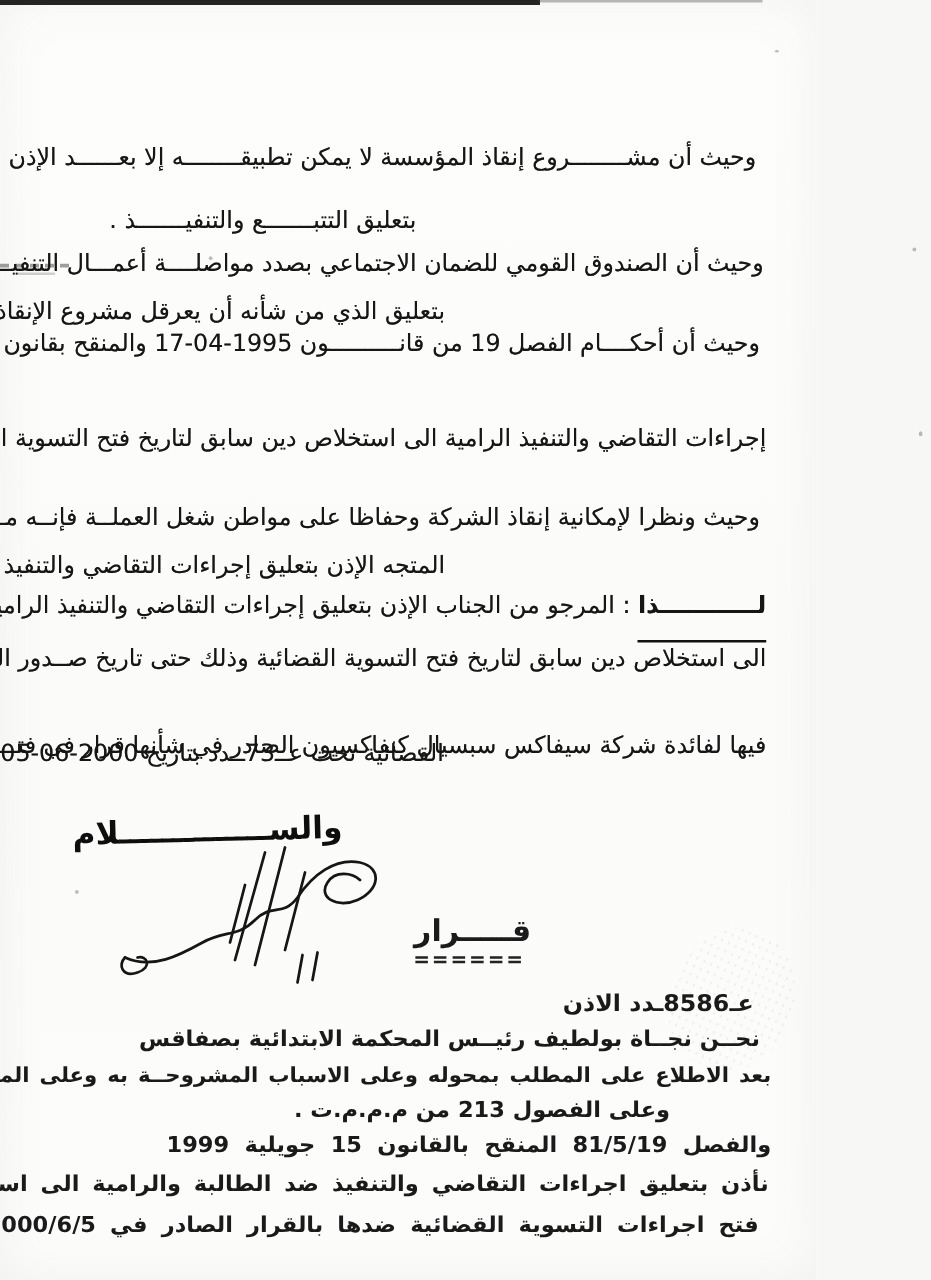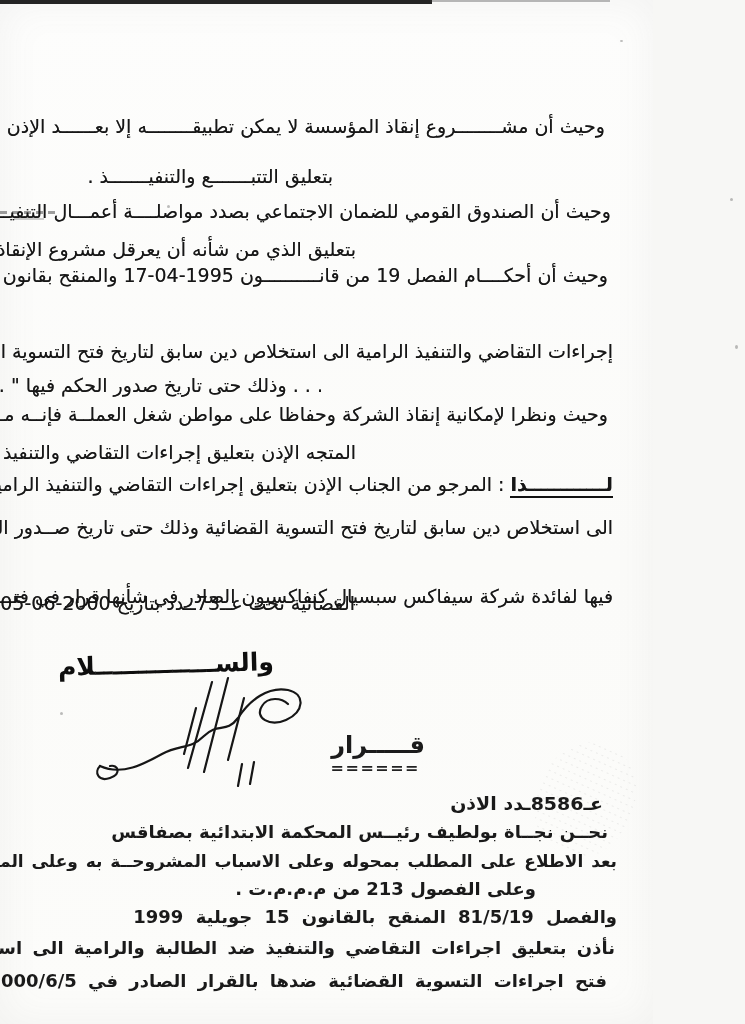--- a/index.html
+++ b/index.html
@@ -20,21 +20,21 @@
     direction:rtl;
     white-space:nowrap;
     font-size:19px;
     color:#161616;
     letter-spacing:0px;
     text-shadow:0 0 .4px rgba(0,0,0,.55);
   }
   .lada{
     font-weight:700;
     border-bottom:2.5px solid #111;
-    padding-bottom:1px;
+    padding-bottom:17px;
   }
   .closing{
     position:absolute;
     left:58px;top:650px;
     direction:rtl;white-space:nowrap;
     font-size:25px;font-weight:700;color:#0e0e0e;
     transform:rotate(-1.5deg);
   }
   .signature{position:absolute;left:92px;top:668px;}
   .qarar{
@@ -97,21 +97,20 @@
   <div class="speck" style="left:735px;top:345px;width:3px;height:4px;"></div>
   <div class="speck" style="left:60px;top:712px;width:3px;height:3px;"></div>
   <div class="speck" style="left:620px;top:40px;width:3px;height:2px;"></div>
 
   <div class="tl" style="top:115px;right:48px;">وحيث أن مشــــــــروع إنقاذ المؤسسة لا يمكن تطبيقــــــــه إلا بعــــــد الإذن</div>
   <div class="tl" style="top:165px;right:320px;">بتعليق التتبـــــــع والتنفيـــــــذ .</div>
   <div class="tl" style="top:200px;right:42px;">وحيث أن الصندوق القومي للضمان الاجتماعي بصدد مواصلــــة أعمـــال التنفيــذ</div>
   <div class="tl" style="top:238px;right:297px;">بتعليق الذي من شأنه أن يعرقل مشروع الإنقاذ .</div>
   <div class="tl" style="top:264px;right:45px;text-align:right;">وحيث أن أحكــــام الفصل 19 من قانــــــــــون 1995-04-17 والمنقح بقانون</div>
   <div class="tl" style="top:340px;right:40px;">إجراءات التقاضي والتنفيذ الرامية الى استخلاص دين سابق لتاريخ فتح التسوية القضائيــة</div>
-  <div class="tl" style="top:374px;right:330px;">. . . وذلك حتى تاريخ صدور الحكم فيها " .</div>
   <div class="tl" style="top:403px;right:45px;">وحيث ونظرا لإمكانية إنقاذ الشركة وحفاظا على مواطن شغل العملــة فإنــه مــن</div>
   <div class="tl" style="top:441px;right:297px;">المتجه الإذن بتعليق إجراءات التقاضي والتنفيذ .</div>
   <div class="tl" style="top:473px;right:40px;">
     <span class="lada">لــــــــــــذا</span><span> : المرجو من الجناب الإذن بتعليق إجراءات التقاضي والتنفيذ الراميــــة</span>
   </div>
   <div class="tl" style="top:516px;right:40px;">الى استخلاص دين سابق لتاريخ فتح التسوية القضائية وذلك حتى تاريخ صــدور الحكــم</div>
   <div class="tl" style="top:553px;right:40px;margin-top:32px;">فيها لفائدة شركة سيفاكس سبسيال كنفاكسيون الصادر في شأنها قرار في فتـــح التســوية</div>
   <div class="tl" style="top:592px;right:298px;">القضائية تحت عــ73ــدد بتاريخ 2000-06-05 .</div>
 
   <div class="closing">والســــــــــــــلام</div>

